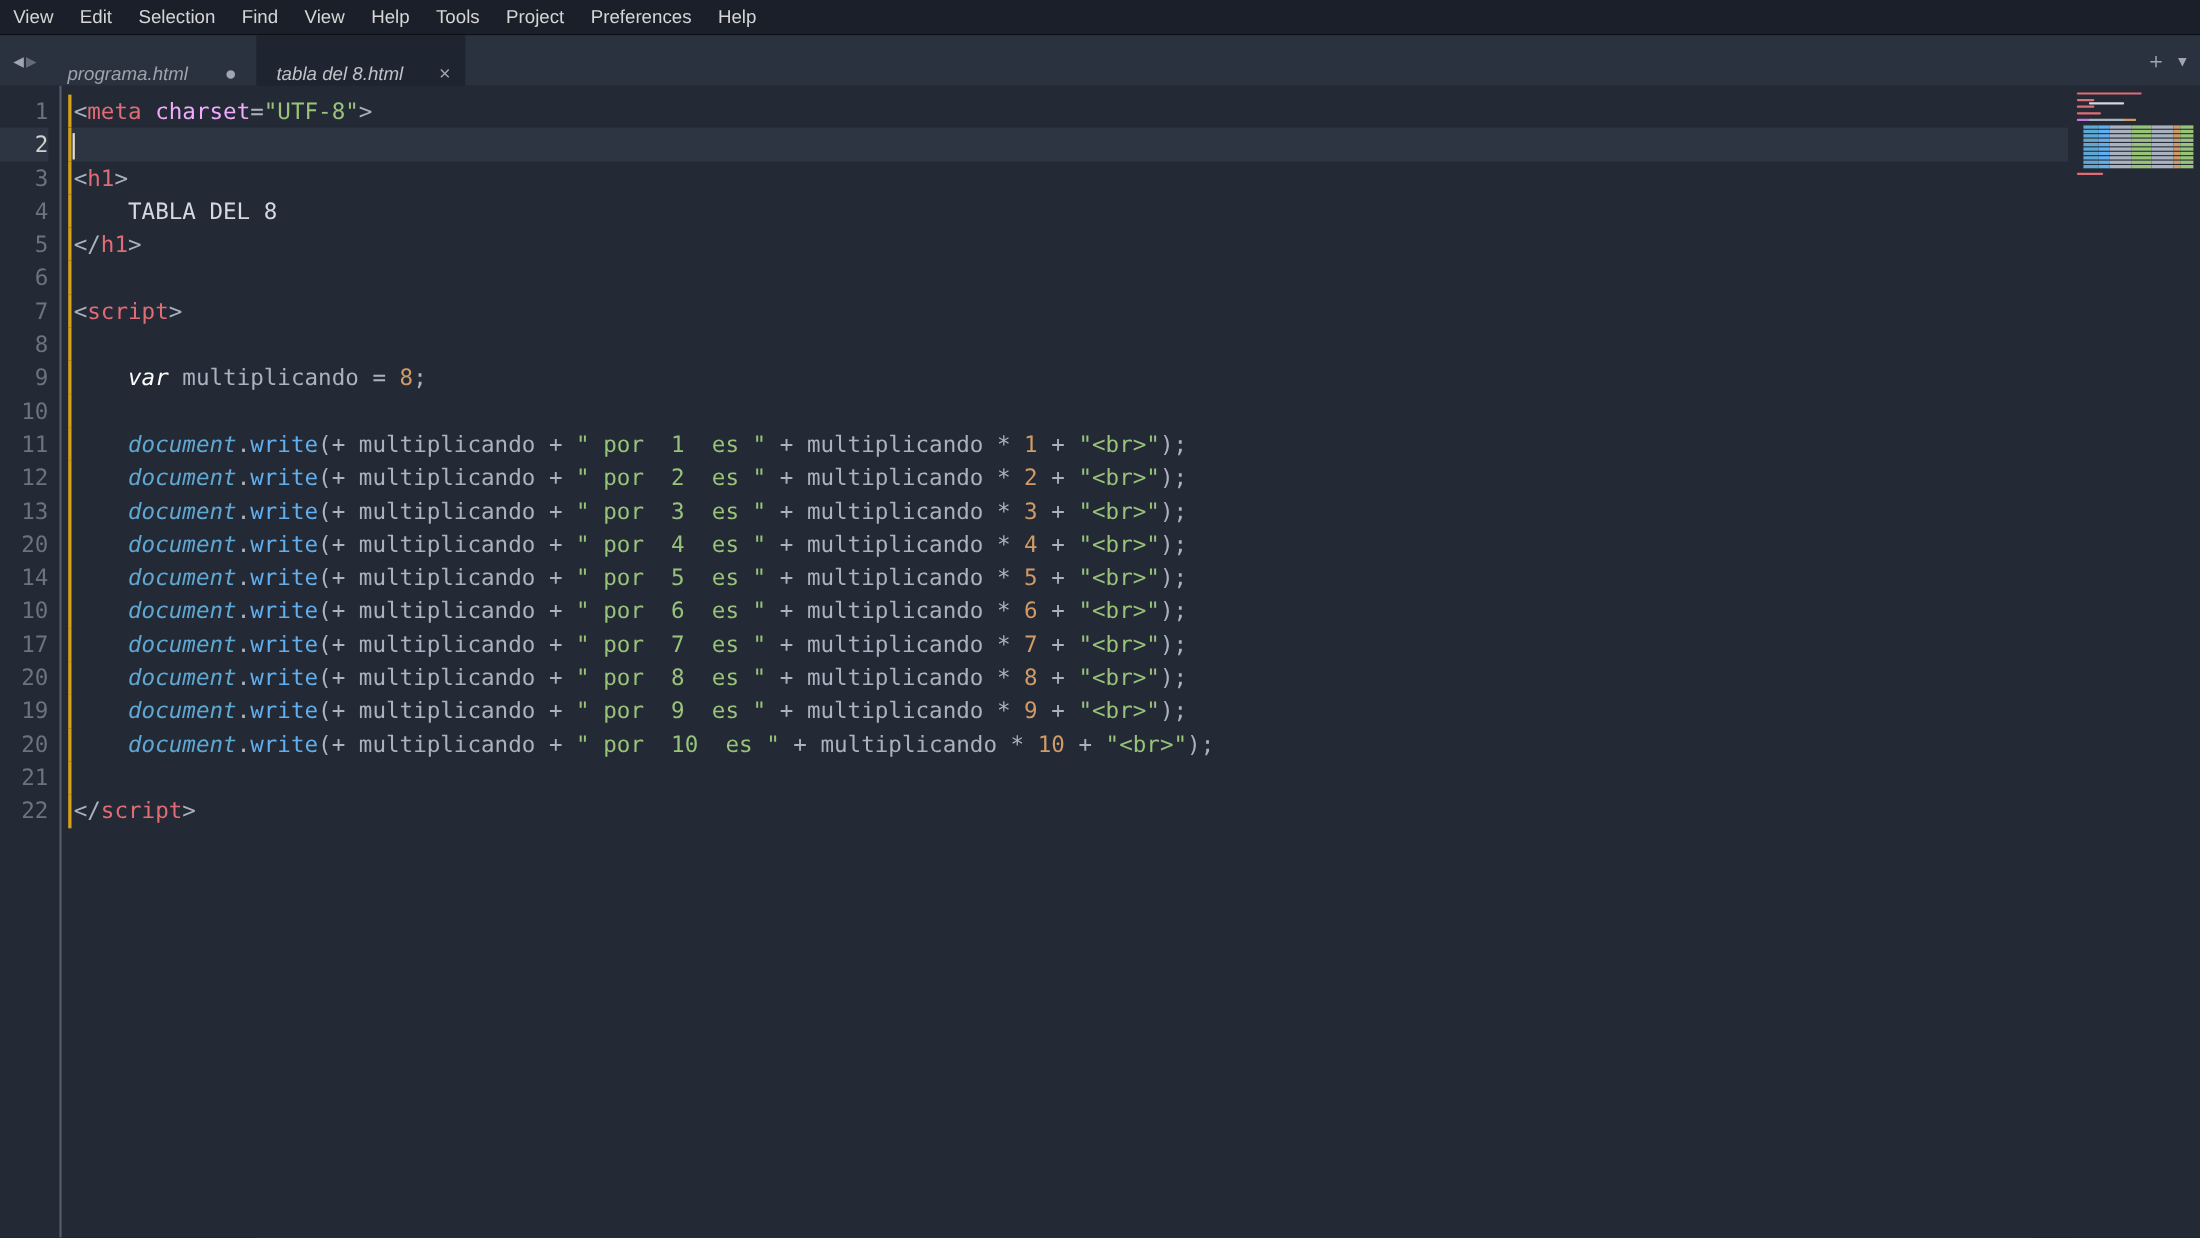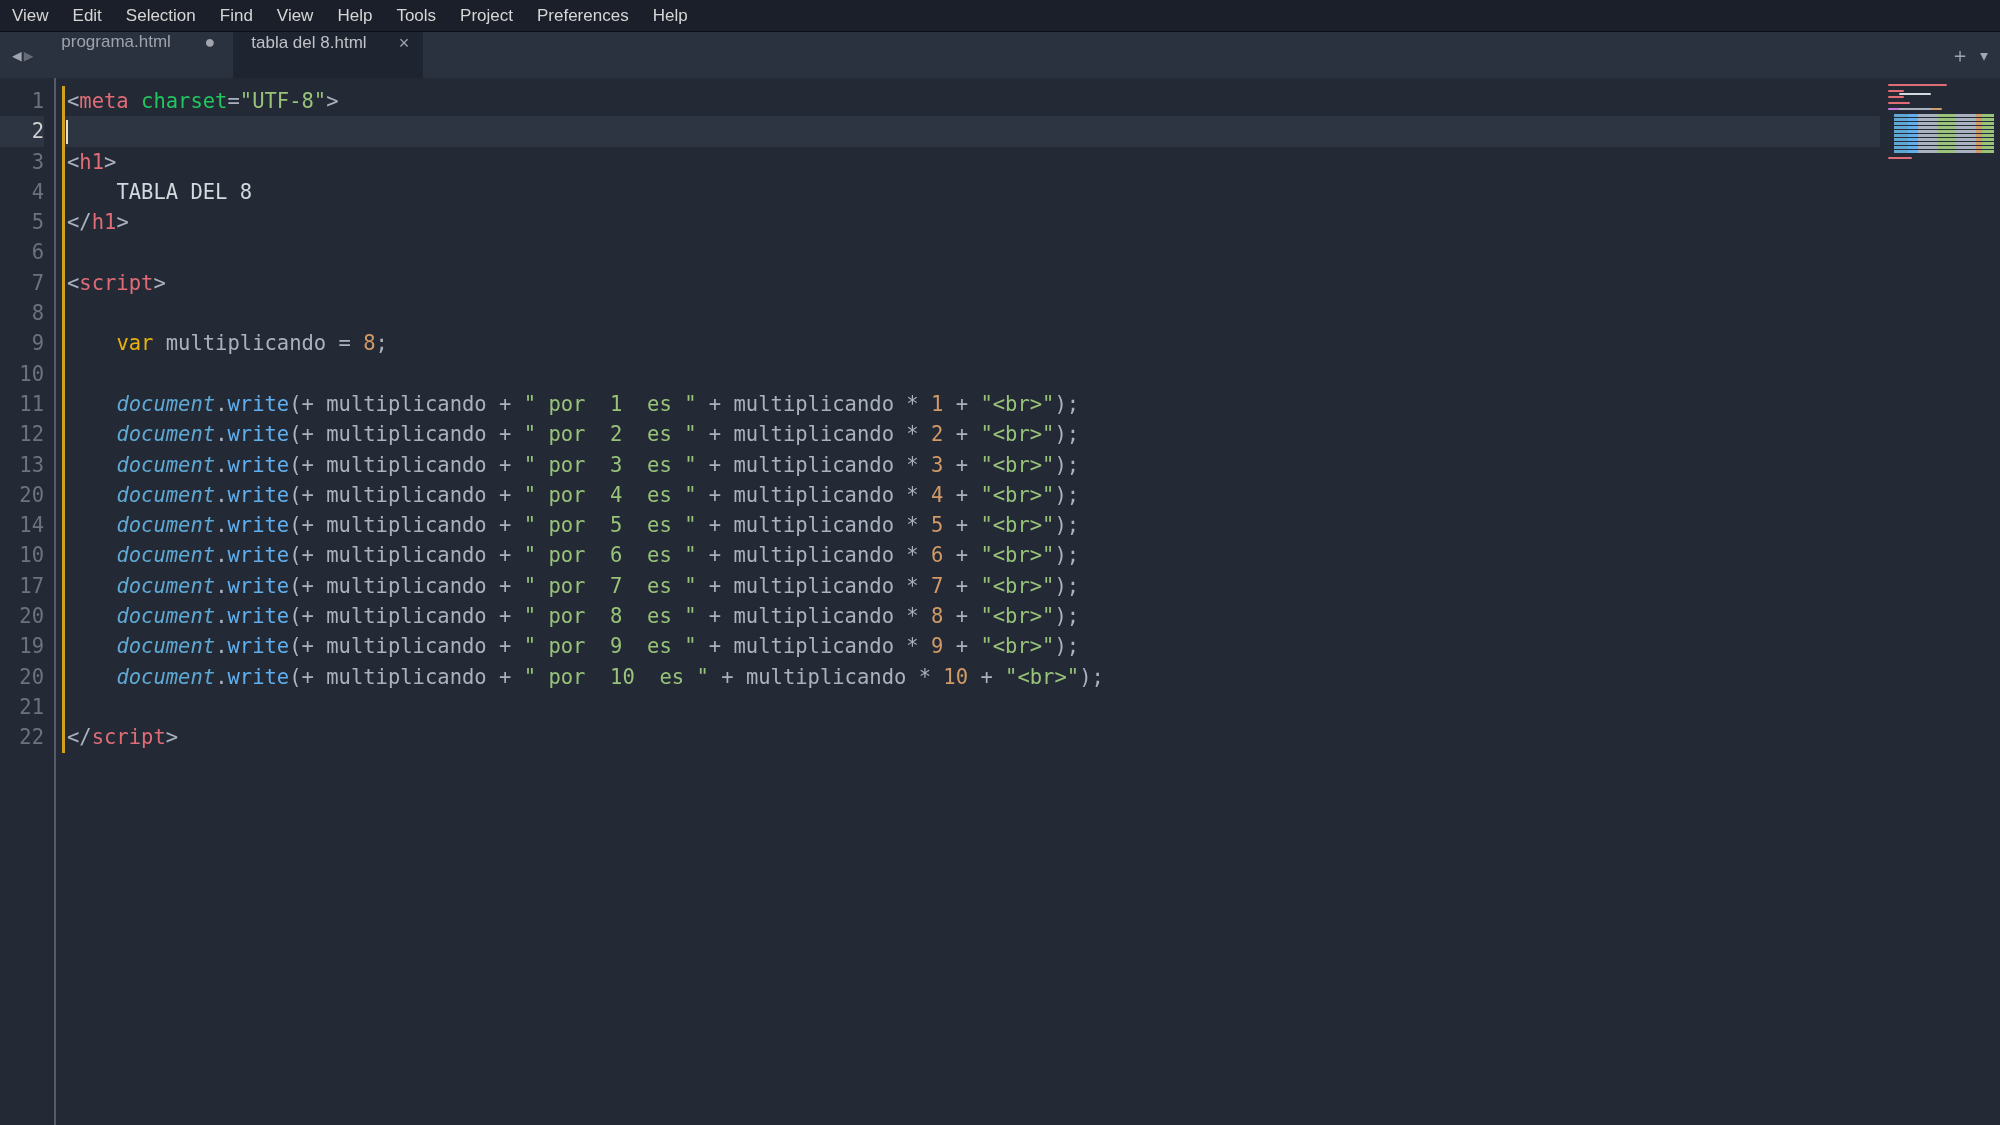--- a/index.html
+++ b/index.html
@@ -6,44 +6,44 @@
   html, body { width: 100%; height: 100%; background: #1e2430; font-family: "Consolas", "DejaVu Sans Mono", monospace; color: #d0d0d0; overflow: hidden; }
   
   .menubar { height: 32px; background: #1a1f29; display: flex; align-items: center; padding: 0 6px; font-family: "Segoe UI", sans-serif; font-size: 17px; color: #d6d6d6; border-bottom: 1px solid #0c0f14;}
   .menubar .menu-item { padding: 0 12px; cursor: default; }
   .menubar .menu-item:first-child { padding-left: 6px; }
   
   .tabbar { height: 46px; background: #2b323f; display: flex; align-items: stretch; position: relative; }
   .tab-nav { display: flex; align-items: center; color: #a0a5b0; padding: 0 10px 0 12px; gap: 2px;}
   .tab-nav span { font-size: 16px; }
   .nav-right { opacity: 0.5; }
-  .tab { display: flex; align-items: flex-start; padding: 0 22px 0 18px; color: #c0c2c7; font-family: "Segoe UI", sans-serif; font-size: 17px; position: relative; }
+  .tab { display: flex; align-items: flex-end; padding: 0 22px 0 18px; color: #c0c2c7; font-family: "Segoe UI", sans-serif; font-size: 17px; position: relative; font-style: italic; }
   .tab.active { background: #1e2430; border-top: 1px solid #e6a23c00; }
   .tab.inactive { color: #9ea3ac; }
   .tab .dirty { position: absolute; right: 18px; font-size: 18px; color: #a0a5b0; }
   .tab .close { position: absolute; right: 14px; font-size: 18px; color: #a0a5b0; }
   .tab-actions { position: absolute; right: 10px; top: 0; bottom: 0; display: flex; align-items: center; color: #a0a5b0; gap: 8px; font-size: 20px;}
   
   .editor-wrap { position: absolute; top: 78px; bottom: 0; left: 0; right: 0; display: flex; background: #232a36; }
   .gutter { width: 56px; background: #232a36; color: #6c737f; text-align: right; padding-right: 10px; padding-top: 8px; font-size: 20.5px; line-height: 30.3px; border-right: 2px solid #555b68; user-select: none;}
   .gutter .ln { display:block; }
   .gutter .current { color: #d0d0d0; background: #2d3442; }
   
   .code { flex: 1; padding-top: 8px; padding-left: 6px; font-size: 20.5px; line-height: 30.3px; white-space: pre; position: relative; }
   .code .line { display: block; height: 30.3px; border-left: 3px solid #d4a018; padding-left: 2px; }
   .code .line.cursor-line { background: #2d3442; }
   .cursor { display:inline-block; width: 2px; height: 24px; background: #e6e1cf; vertical-align: middle; animation: blink 1s step-end infinite; margin-left: -1px;}
   @keyframes blink { 50% { opacity: 0; } }
   
   
   .pn { color: #abb2bf; }          
   .tag { color: #e06c75; }
-  .attr { color: #22c55e; }
+  .attr { color: #f0abfc; }
   .str { color: #98c379; }
-  .kw  { color: #eab308; }
+  .kw  { color: #ffffff; font-style: italic; }
   .var { color: #abb2bf; }
   .func{ color: #61afef; }
   .obj { color: #5fa8d3; font-style: italic; }
   .num { color: #d19a66; }
   .txt { color: #d4d8df; }
   
   .indent-guide { color: #3a4150; }
   
   .minimap { width: 120px; background: #232a36; position: relative; overflow: hidden; }
   .minimap-lines { position: absolute; top: 6px; left: 8px; right: 4px; }

